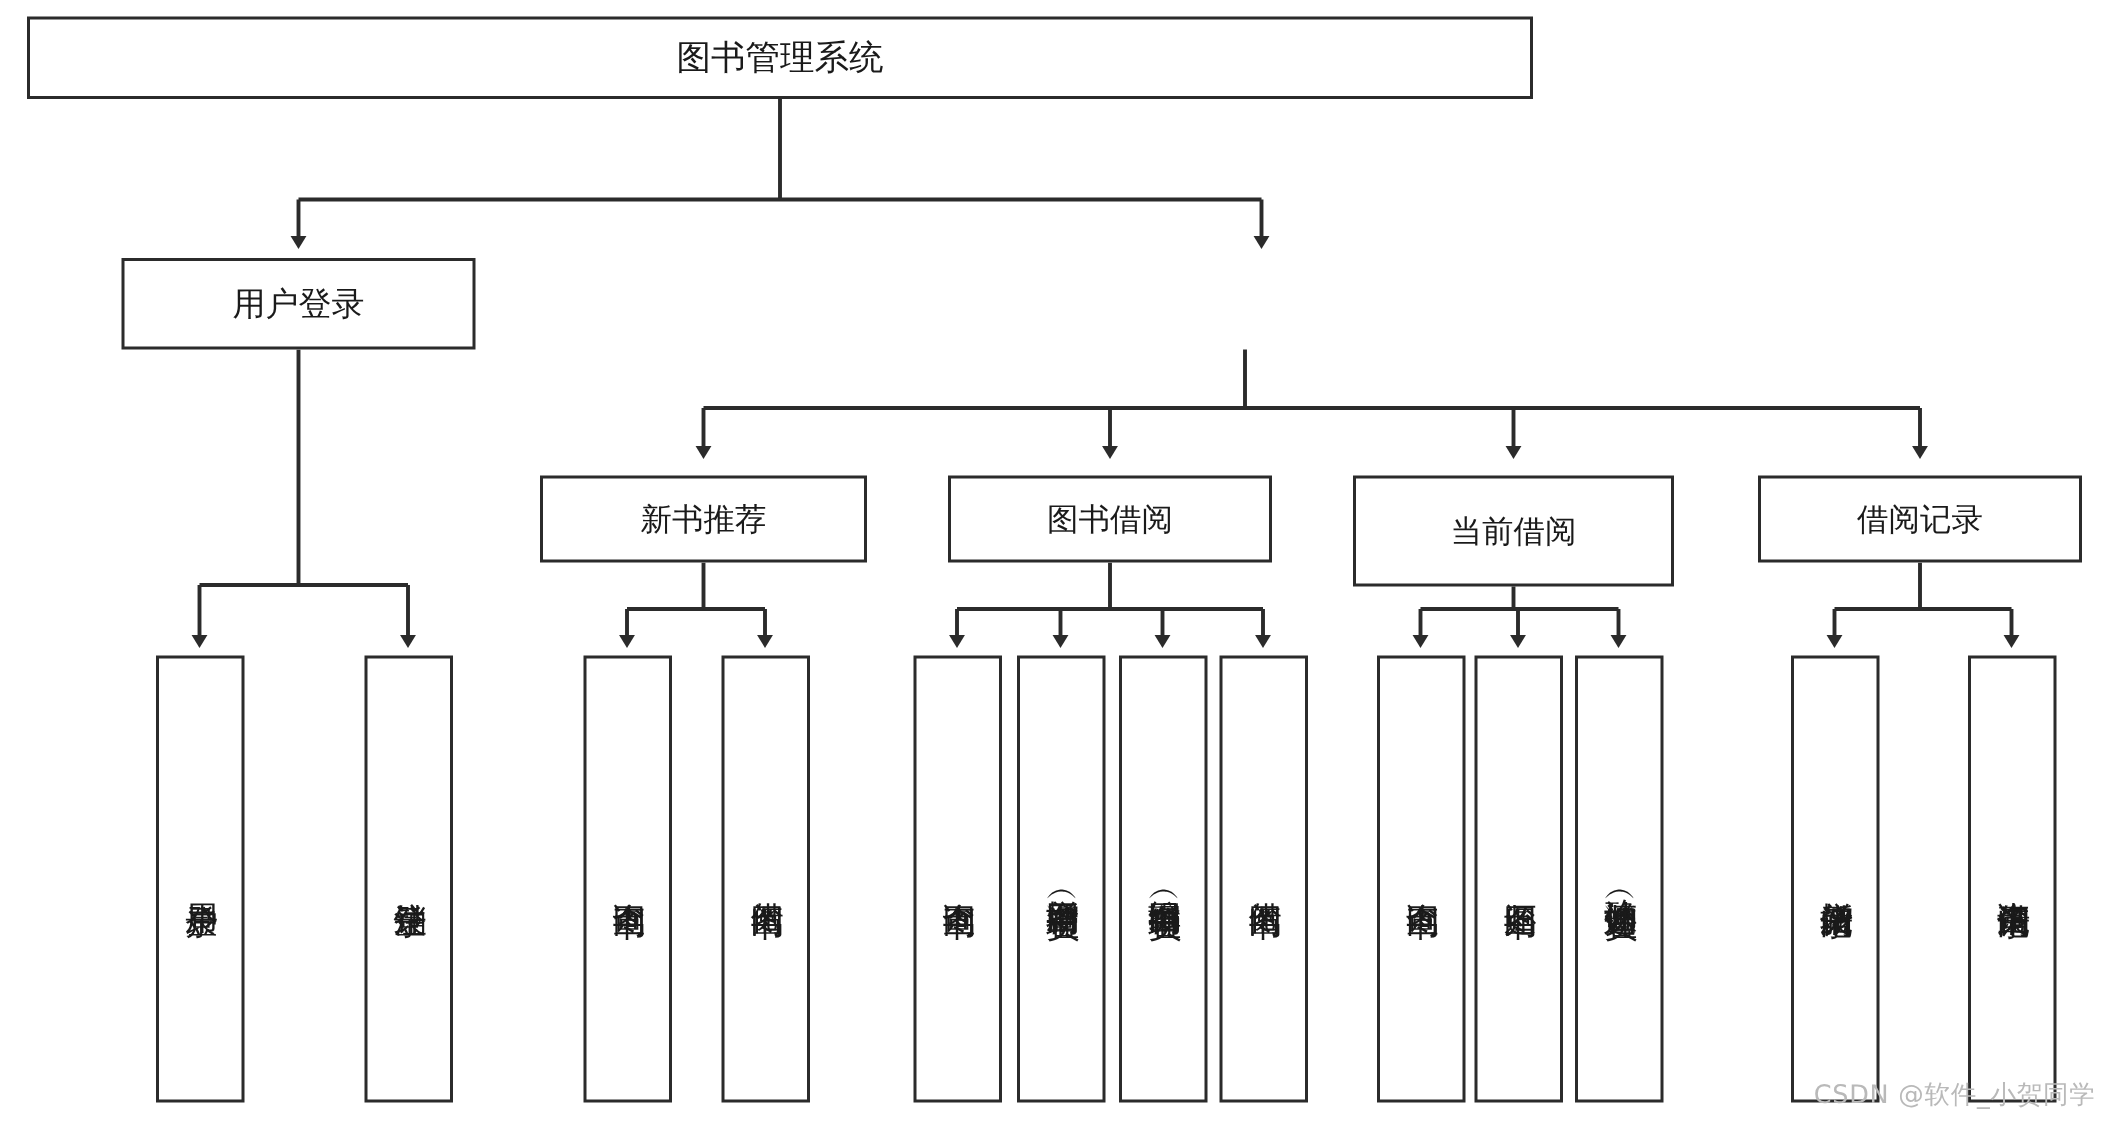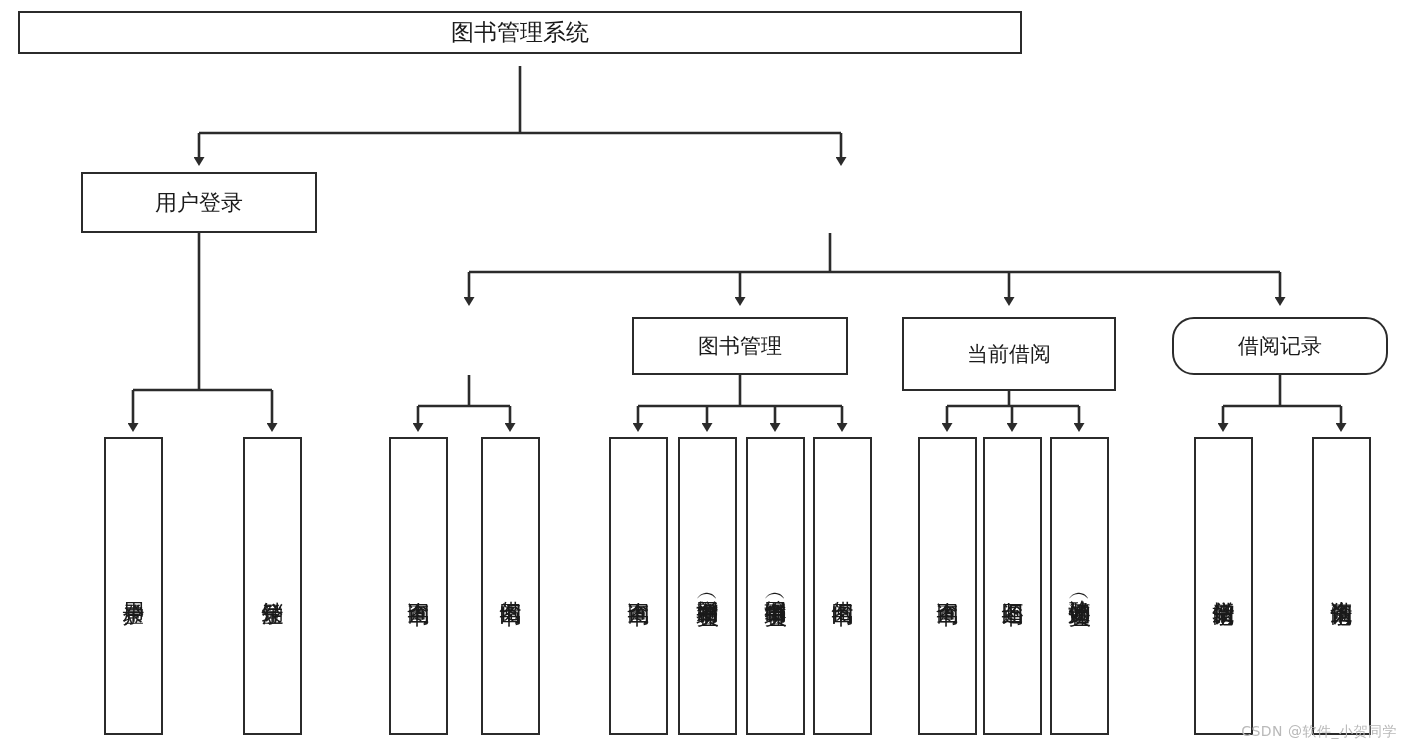--- a/index.html
+++ b/index.html
@@ -58,21 +58,21 @@
   .node.leaf span {
     writing-mode: vertical-rl;
     text-orientation: upright;
     display: block;
     text-align: center;
   }
   .watermark {
     position: absolute;
     right: 8px;
     bottom: 6px;
-    font-size: 14px;
+    font-size: 17px;
     color: #b9b9b9;
     letter-spacing: 0.5px;
     white-space: nowrap;
   }
 </style>
 </head>
 <body>
 
 <div id="canvas">
 
@@ -119,27 +119,28 @@
       <path d="M1012,406 L1012,424" marker-end="url(#arrow)"></path>
       <path d="M1079,406 L1079,424" marker-end="url(#arrow)"></path>
 
       <path d="M1280,375 L1280,406"></path>
       <path d="M1223,406 L1341,406"></path>
       <path d="M1223,406 L1223,424" marker-end="url(#arrow)"></path>
       <path d="M1341,406 L1341,424" marker-end="url(#arrow)"></path>
     </g>
   </svg>
 
-  <div class="node root" style="left:18px; top:11px; width:1004px; height:43px;">图书管理系统</div>
+  <div class="node root" style="left:18px; top:11px; width:1004px; height:55px;">图书管理系统</div>
 
   <div class="node level2" style="left:81px; top:172px; width:236px; height:61px;">用户登录</div>
 
-  <div class="node level3" style="left:632px; top:317px; width:216px; height:58px;">图书管理</div>
+  <div class="node level3" style="left:360px; top:317px; width:218px; height:58px;">新书推荐</div>
+  <div class="node level3" style="left:632px; top:317px; width:216px; height:58px;">图书借阅</div>
   <div class="node level3" style="left:902px; top:317px; width:214px; height:74px;">当前借阅</div>
-  <div class="node level3" style="left:1172px; top:317px; width:216px; height:58px;border-radius:22px;">借阅记录</div>
+  <div class="node level3" style="left:1172px; top:317px; width:216px; height:58px;">借阅记录</div>
 
   <div class="node leaf" style="left:104px; top:437px; width:59px; height:298px;">
     <span>用户登录</span>
   </div>
   <div class="node leaf" style="left:243px; top:437px; width:59px; height:298px;">
     <span>注销登录</span>
   </div>
 
   <div class="node leaf" style="left:389px; top:437px; width:59px; height:298px;">
     <span>查询图书</span>

